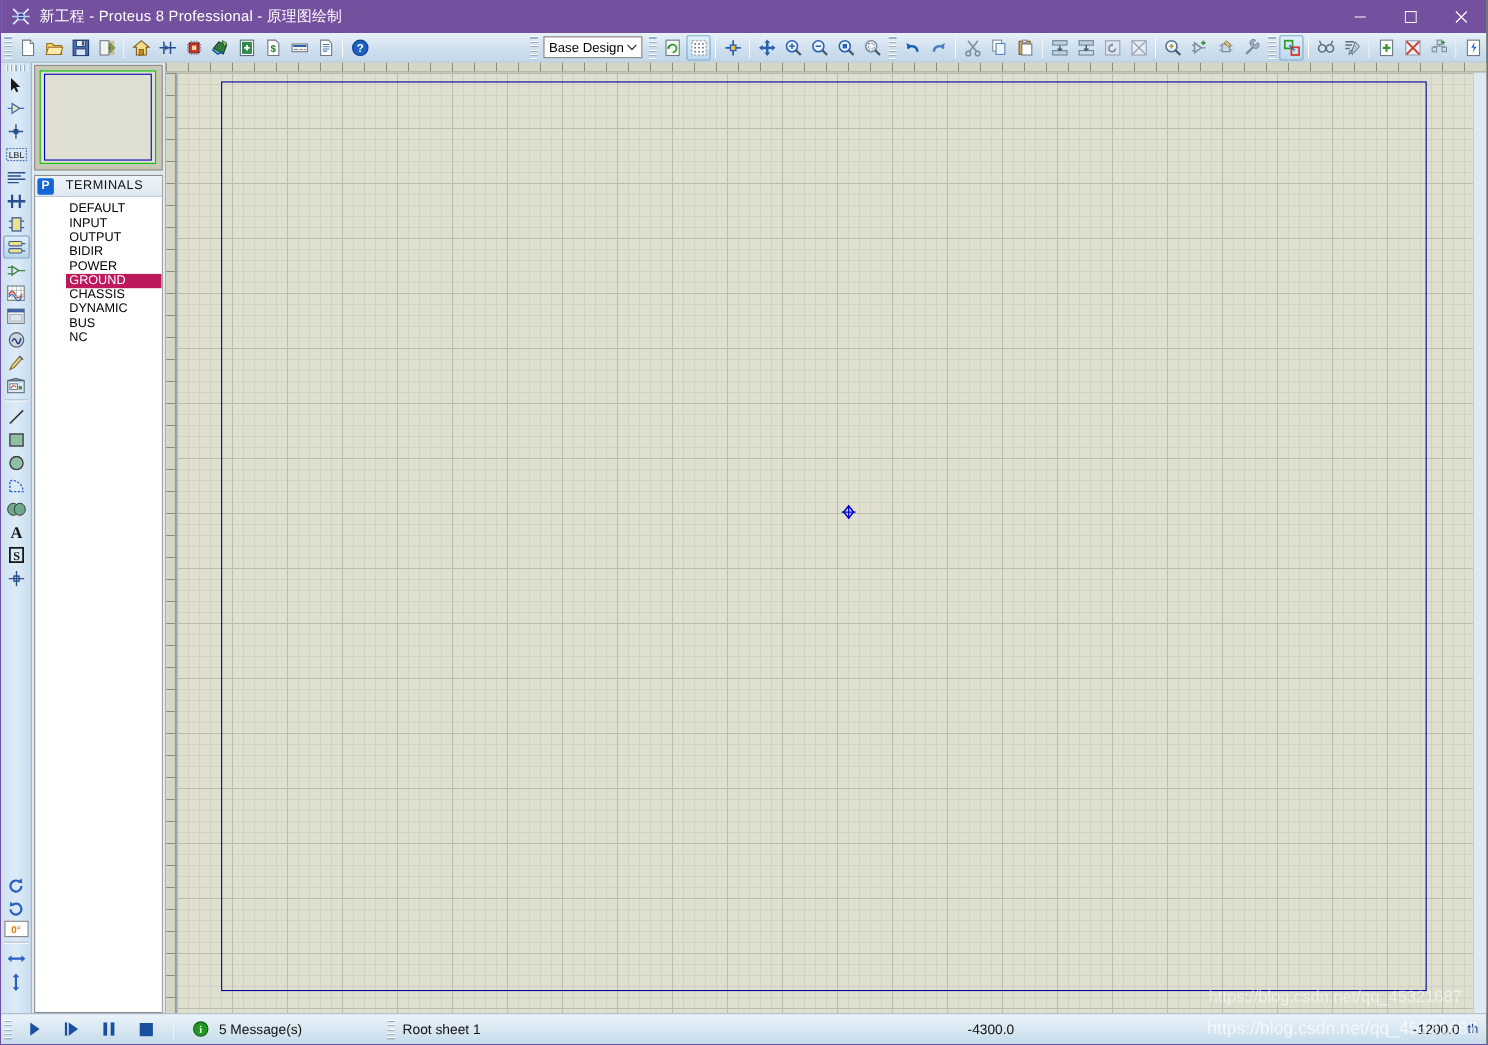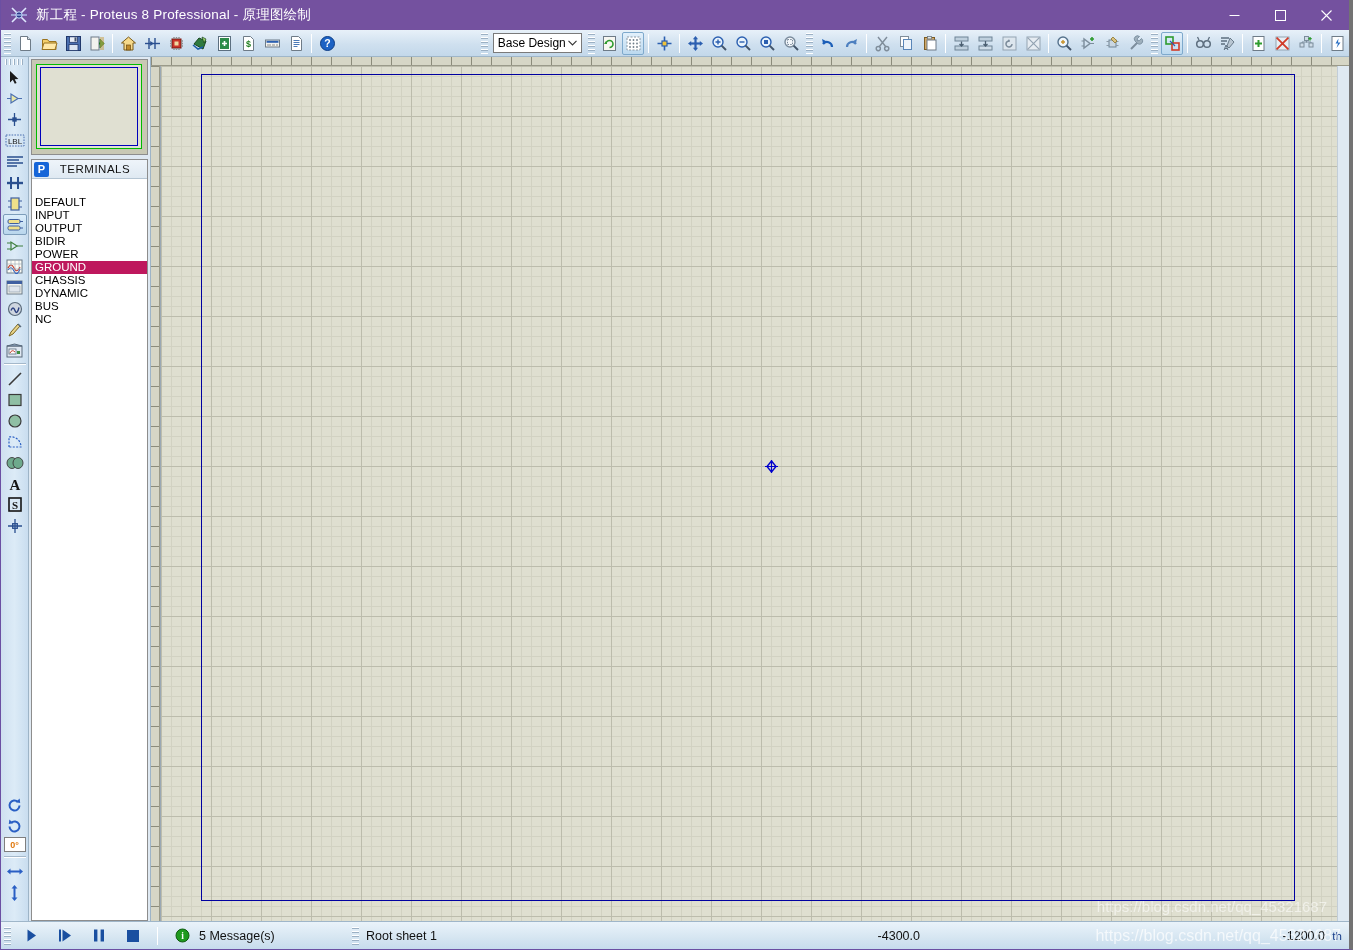--- a/index.html
+++ b/index.html
@@ -8,21 +8,21 @@
     width: 1353px; height: 950px;
     overflow: hidden;
     font-family: "Liberation Sans", sans-serif;
     background: #f0f0f0;
   }
   #app {
     width: 1353px; height: 950px;
     display: flex; flex-direction: column;
     position: relative;
     border-left: 1px solid #6b4fa3;
-    border-right: 4px solid #737373;
+    border-right: 2px solid #737373;
     border-bottom: 1px solid #6b4fa3;
   }
 
   
   .titlebar {
     height: 30px; background: #74519f;
     display: flex; align-items: center;
     flex: 0 0 30px; color: #ffffff;
   }
   .title-icon {
@@ -193,22 +193,23 @@
     width: 15px; height: 15px; margin-left: 2px; flex: 0 0 15px;
     background: #1565d8; color: #fff; font-size: 11px; font-weight: bold;
     display: flex; align-items: center; justify-content: center;
     border-radius: 2px; font-family: "Liberation Sans", sans-serif;
   }
   .picker-title {
     flex: 1 1 auto; text-align: center; font-size: 11.5px;
     color: #111; letter-spacing: .5px; padding-right: 6px;
   }
   .picker-list {
-    flex: 1 1 auto; overflow: hidden; padding-top: 17px;
+    flex: 1 1 auto; overflow: hidden; padding-top: 5px;
     background: #fff;
+    margin-left: 28px;
   }
   .picker-item {
     height: 13px; font-size: 11.5px; color: #000;
     padding-left: 3px; line-height: 13px; white-space: nowrap;
     font-family: "Liberation Sans", sans-serif;
   }
   .picker-item.sel { background: #be185d; color: #ffffff; }
 
   
   .canvas-wrap {

